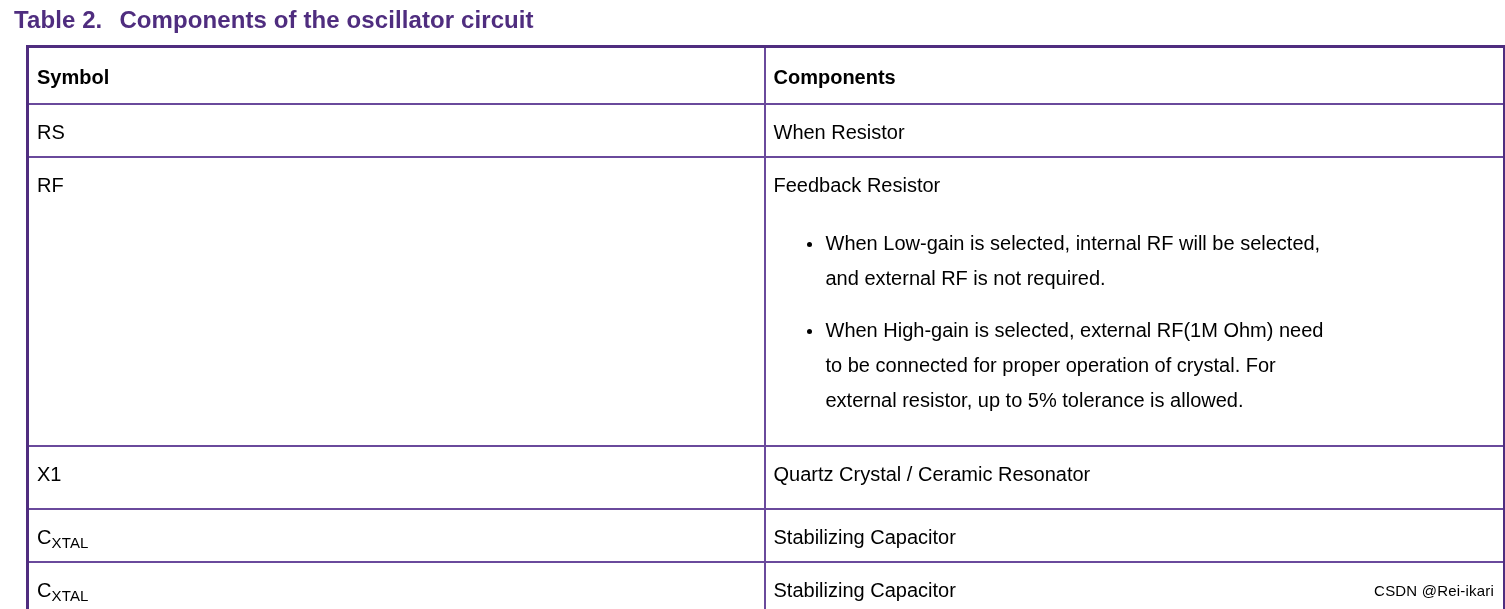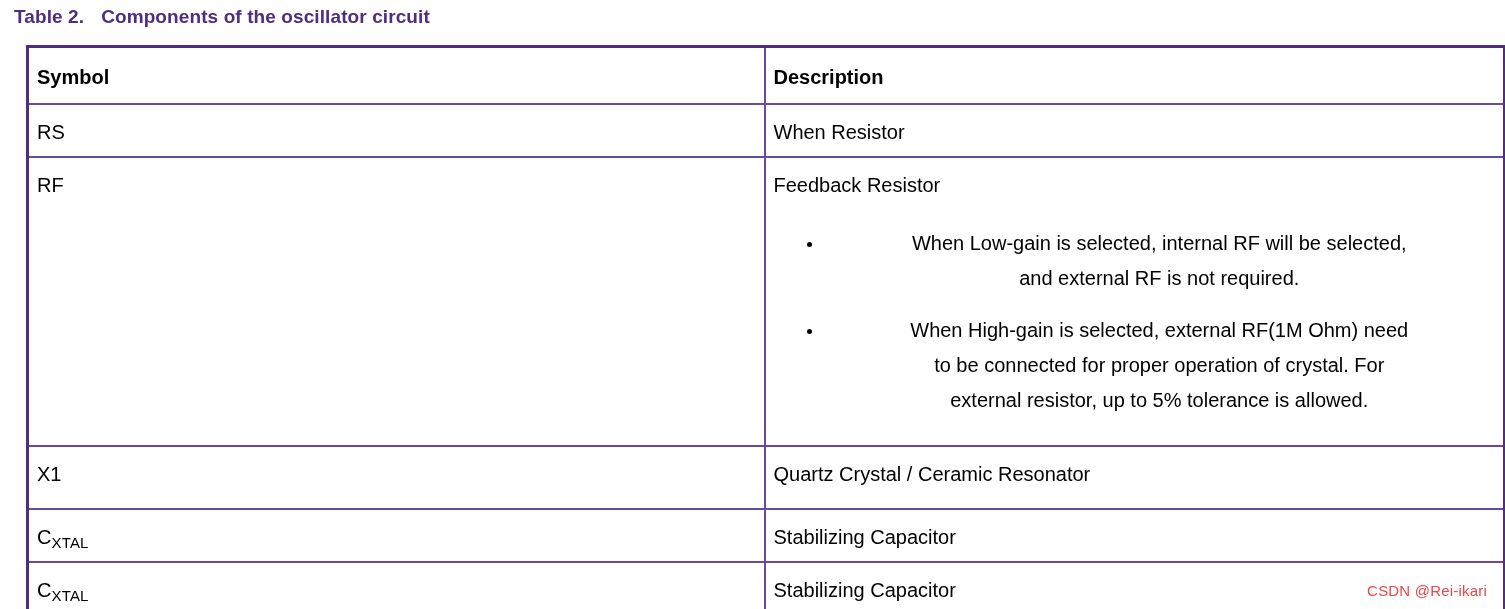--- a/index.html
+++ b/index.html
@@ -10,21 +10,21 @@
     height: 609px;
     background: #ffffff;
     font-family: "Liberation Sans", sans-serif;
     color: #000000;
     overflow: hidden;
   }
   .caption {
     position: absolute;
     left: 14px;
     top: 6px;
-    font-size: 19px;
+    font-size: 24px;
     font-weight: bold;
     color: #4f2d7f;
     letter-spacing: 0.1px;
   }
   .caption .cap-label { margin-right: 17px; }
   table.osc-table {
     position: absolute;
     left: 26px;
     top: 45px;
     width: 1477px;
@@ -57,35 +57,34 @@
   .osc-table sub {
     font-size: 15px;
     line-height: 1;
     vertical-align: -4px;
     letter-spacing: 0.2px;
   }
   ul.bullets {
     margin: 27px 0 0 0;
     padding-left: 50px;
     list-style: disc outside;
-    text-align: center;
   }
   ul.bullets li {
     white-space: pre-line;
     line-height: 1.75;
     margin-bottom: 17px;
     padding-left: 2px;
   }
   ul.bullets li::marker { font-size: 0.85em; }
   .watermark {
     position: absolute;
-    right: 18px;
+    right: 11px;
     top: 582px;
     font-size: 15px;
-    color: #ef4444;
+    color: #000000;
     z-index: 3;
     letter-spacing: 0.2px;
   }
 </style>
 </head>
 <body>
 
 <div class="page">
 
   <div class="caption">
@@ -93,21 +92,21 @@
   </div>
 
   <table class="osc-table">
     <colgroup>
       <col class="col-symbol">
       <col class="col-desc">
     </colgroup>
     <thead>
       <tr class="row-header">
         <th>Symbol</th>
-        <th>Description</th>
+        <th>Components</th>
       </tr>
     </thead>
     <tbody>
       <tr class="row-rs">
         <td>RS</td>
         <td>When Resistor</td>
       </tr>
       <tr class="row-rf">
         <td>RF</td>
         <td>

